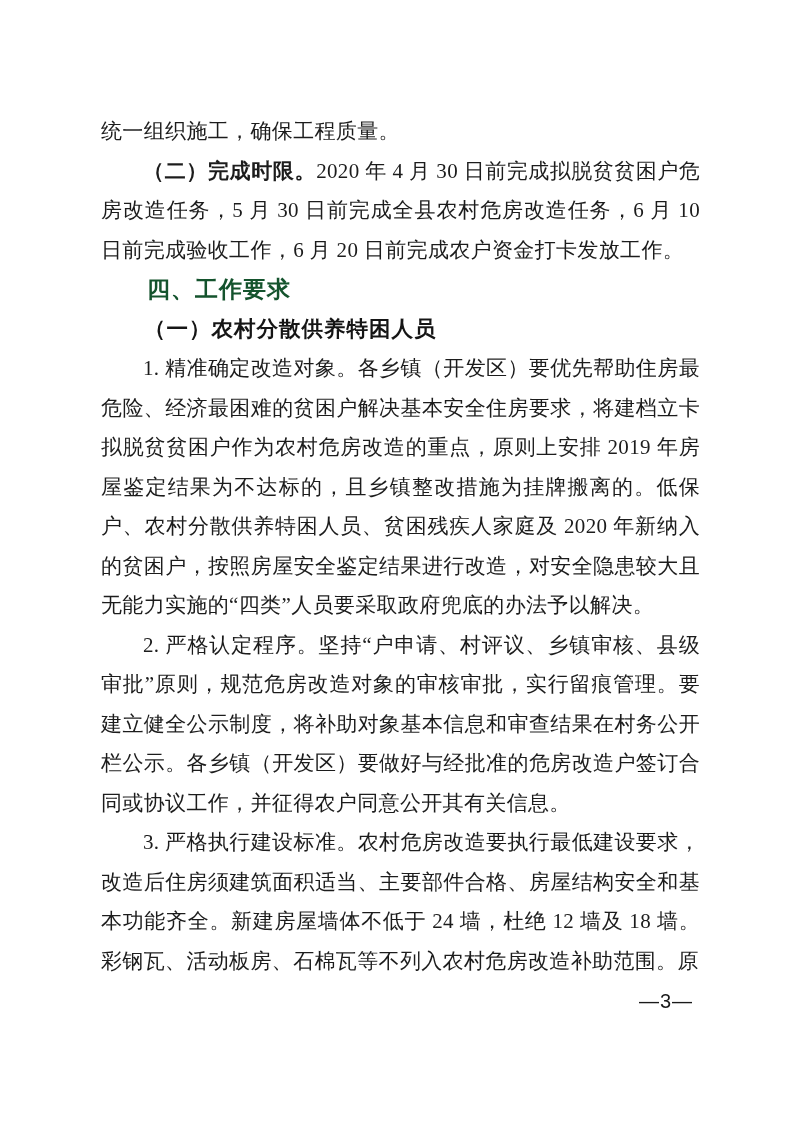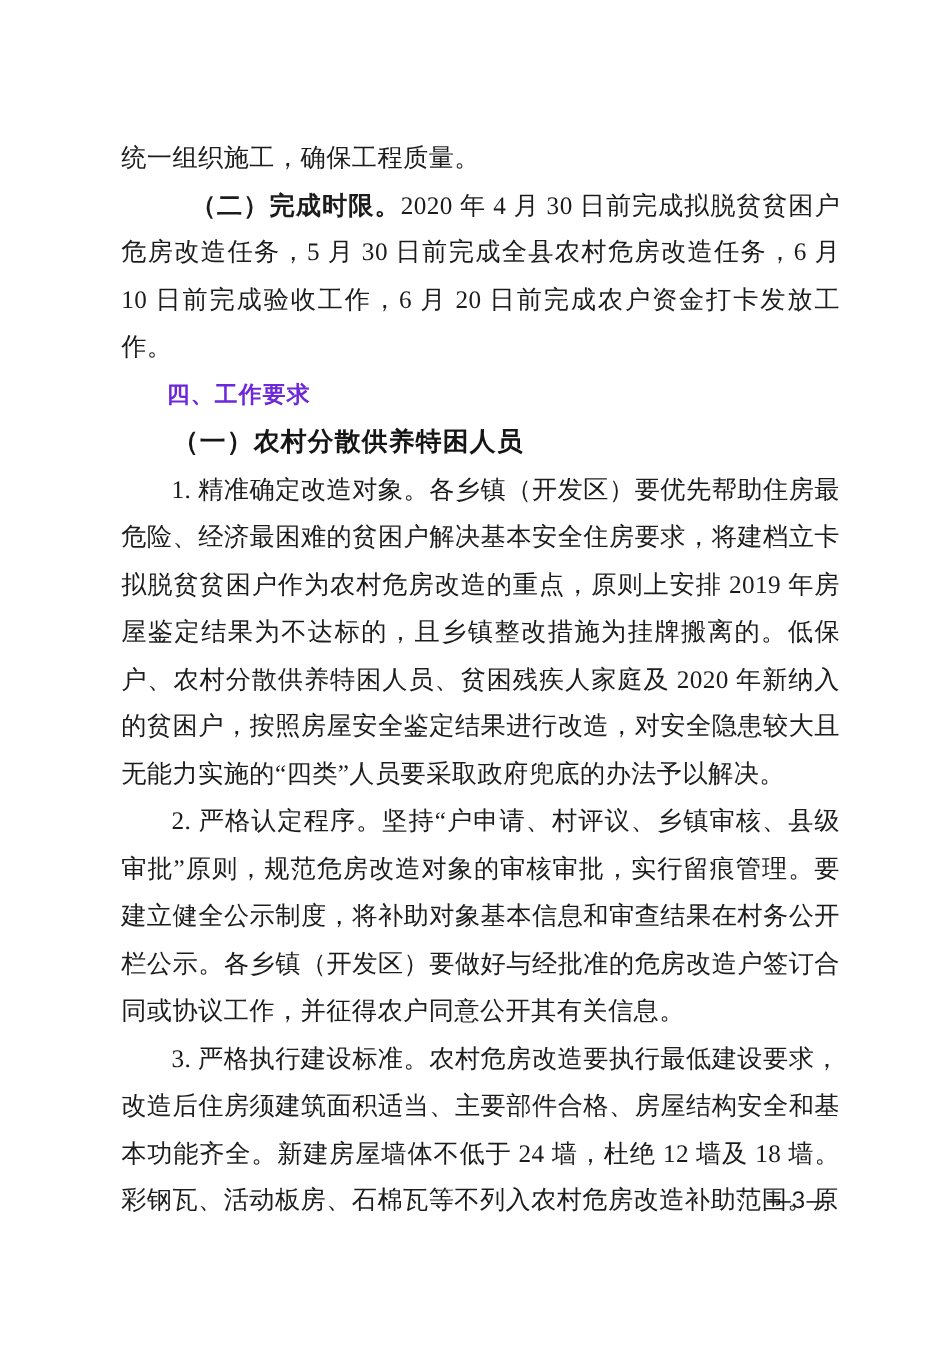--- a/index.html
+++ b/index.html
@@ -34,30 +34,29 @@
     text-align: justify;
     text-justify: inter-ideograph;
     color: #1c1c1c;
   }
 
   .para.indent { text-indent: 2em; }
 
   .para .lead {
     font-weight: 700;
     letter-spacing: 0.5px;
-    margin-left: 16px;
   }
 
   .heading-1 {
     font-family: "Liberation Sans", "DejaVu Sans", sans-serif;
     font-weight: 700;
-    font-size: 19px;
+    font-size: 23px;
     line-height: 39.5px;
     text-indent: 2em;
-    color: #6d28d9;
+    color: #14532d;
     letter-spacing: 1px;
   }
 
   .heading-2 {
     font-family: "Liberation Serif", "DejaVu Serif", serif;
     font-weight: 700;
     font-size: 21.5px;
     line-height: 39.5px;
     text-indent: 2em;
     color: #151515;

